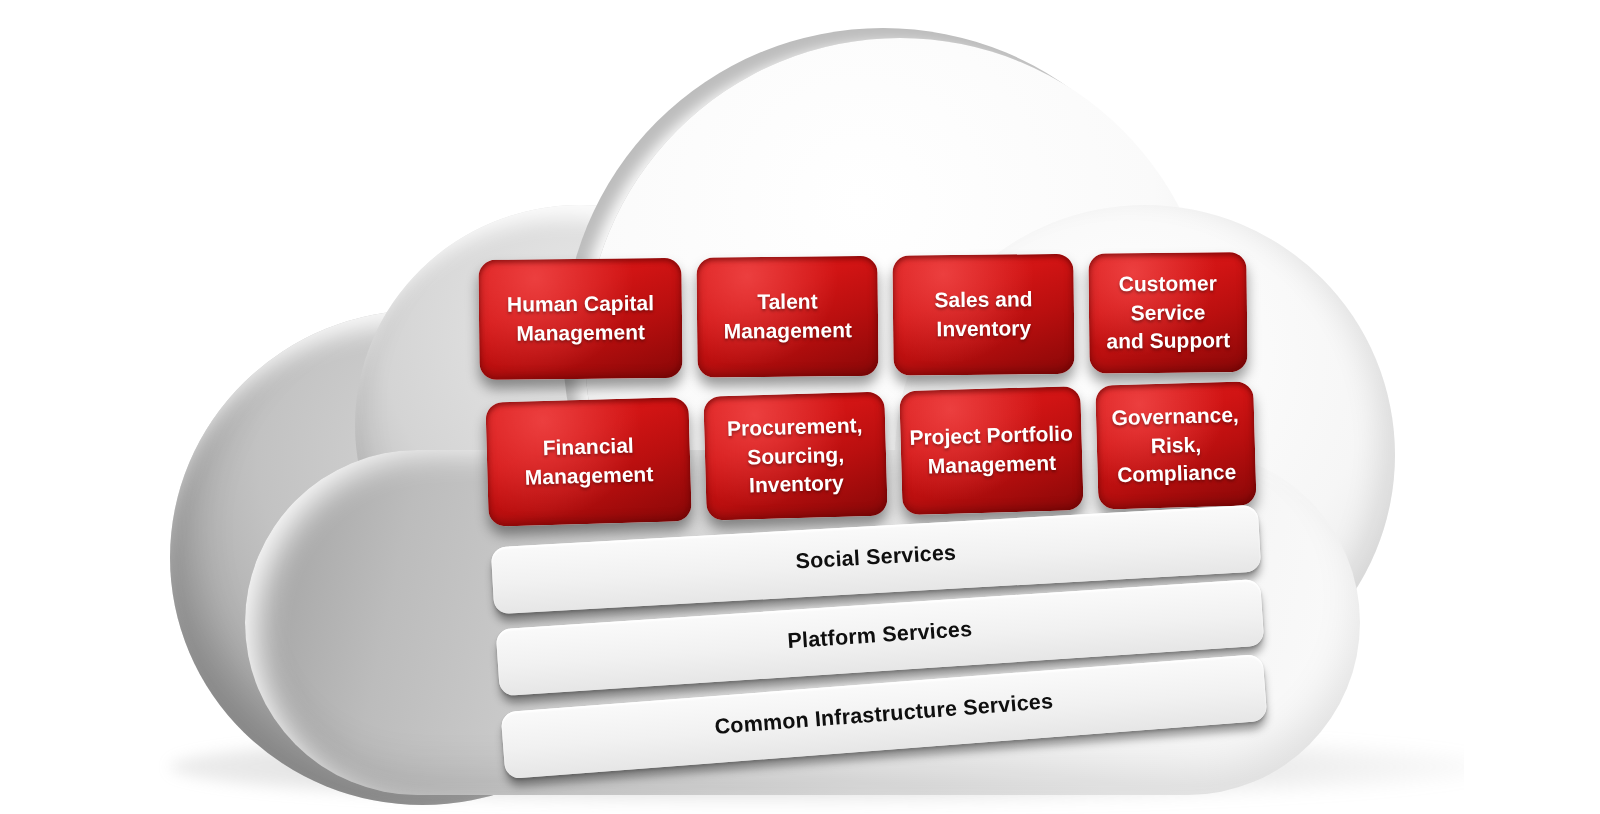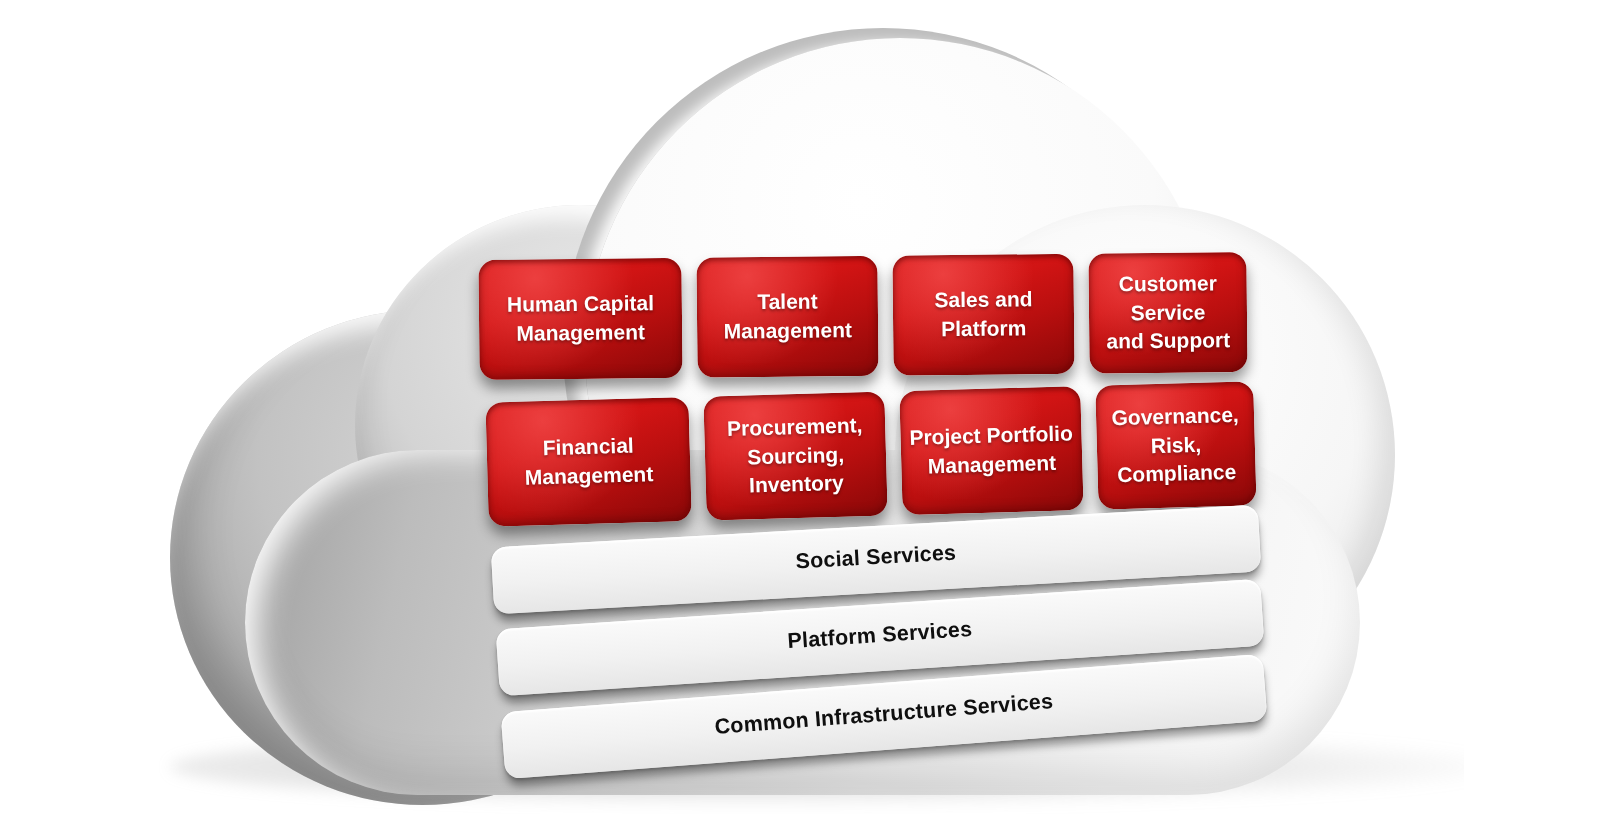--- a/index.html
+++ b/index.html
@@ -88,21 +88,21 @@
     <div class="app-box">
       <span>Human Capital
 Management</span>
     </div>
     <div class="app-box">
       <span>Talent
 Management</span>
     </div>
     <div class="app-box">
       <span>Sales and
-Platform</span>
+Inventory</span>
     </div>
     <div class="app-box">
       <span>Customer
 Service
 and Support</span>
     </div>
   </div>
 
   <div class="app-row app-row-2">
     <div class="app-box">

